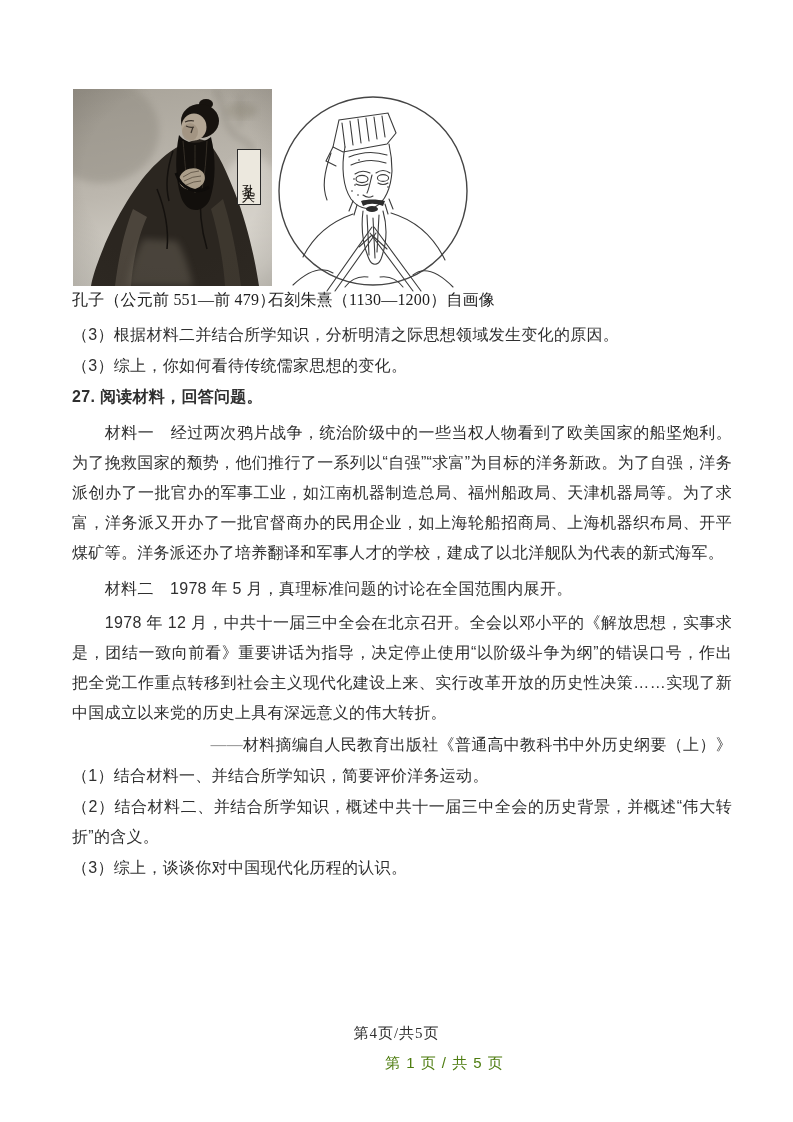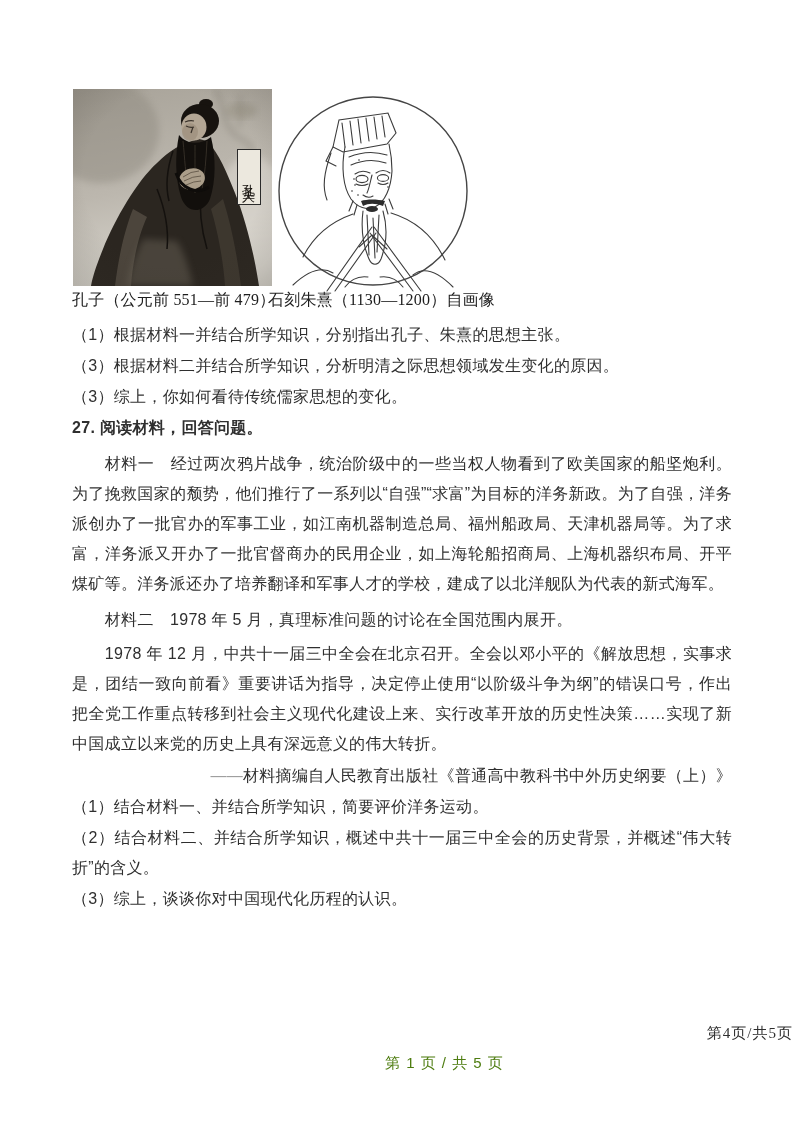--- a/index.html
+++ b/index.html
@@ -31,21 +31,21 @@
   .cap-left  { left:0; }
   .cap-right { left:196px; }
   
   .para   { margin:6px 0 0; text-indent:2.05em; }
   .src    { margin:2px 0 0; text-align:right; text-indent:0; }
   .dash   { color:#9d9d9d; }
   .qline  { margin:1px 0 0; text-indent:0; }
   .h27    { margin:1px 0 0; text-indent:0;font-weight:bold; }
   
   .footer-doc {
-    position:absolute; left:0; top:1024px; width:793px; text-align:right;
+    position:absolute; left:0; top:1024px; width:793px; text-align:center;
     font-family:"Liberation Serif", serif; font-size:15px; color:#2e2e2e;
     letter-spacing:1px;
   }
   .footer-viewer {
     position:absolute; left:385px; top:1054px;
     font-family:"Liberation Sans", sans-serif; font-size:15px; color:#4d7c0f;
     letter-spacing:1px;
   }
   svg { display:block; }
 </style>
@@ -164,21 +164,20 @@
             <circle cx="84" cy="73" r="0.8"></circle>
         </g>
       </svg>
 
       <div class="caption cap-left">孔子（公元前 551—前 479）</div>
       <div class="caption cap-right">石刻朱熹（1130—1200）自画像</div>
     </div>
 
 
 
-    <p class="qline">（1）根据材料一并结合所学知识，分别指出孔子、朱熹的思想主张。</p>
     <p class="qline">（3）根据材料二并结合所学知识，分析明清之际思想领域发生变化的原因。</p>
     <p class="qline">（3）综上，你如何看待传统儒家思想的变化。</p>
 
     <p class="h27">27. 阅读材料，回答问题。</p>
 
     <p class="para">材料一　经过两次鸦片战争，统治阶级中的一些当权人物看到了欧美国家的船坚炮利。为了挽救国家的颓势，他们推行了一系列以“自强”“求富”为目标的洋务新政。为了自强，洋务派创办了一批官办的军事工业，如江南机器制造总局、福州船政局、天津机器局等。为了求富，洋务派又开办了一批官督商办的民用企业，如上海轮船招商局、上海机器织布局、开平煤矿等。洋务派还办了培养翻译和军事人才的学校，建成了以北洋舰队为代表的新式海军。</p>
 
     <p class="para">材料二　1978 年 5 月，真理标准问题的讨论在全国范围内展开。</p>
 
     <p class="para" style="margin-top:4px">1978 年 12 月，中共十一届三中全会在北京召开。全会以邓小平的《解放思想，实事求是，团结一致向前看》重要讲话为指导，决定停止使用“以阶级斗争为纲”的错误口号，作出把全党工作重点转移到社会主义现代化建设上来、实行改革开放的历史性决策……实现了新中国成立以来党的历史上具有深远意义的伟大转折。</p>

